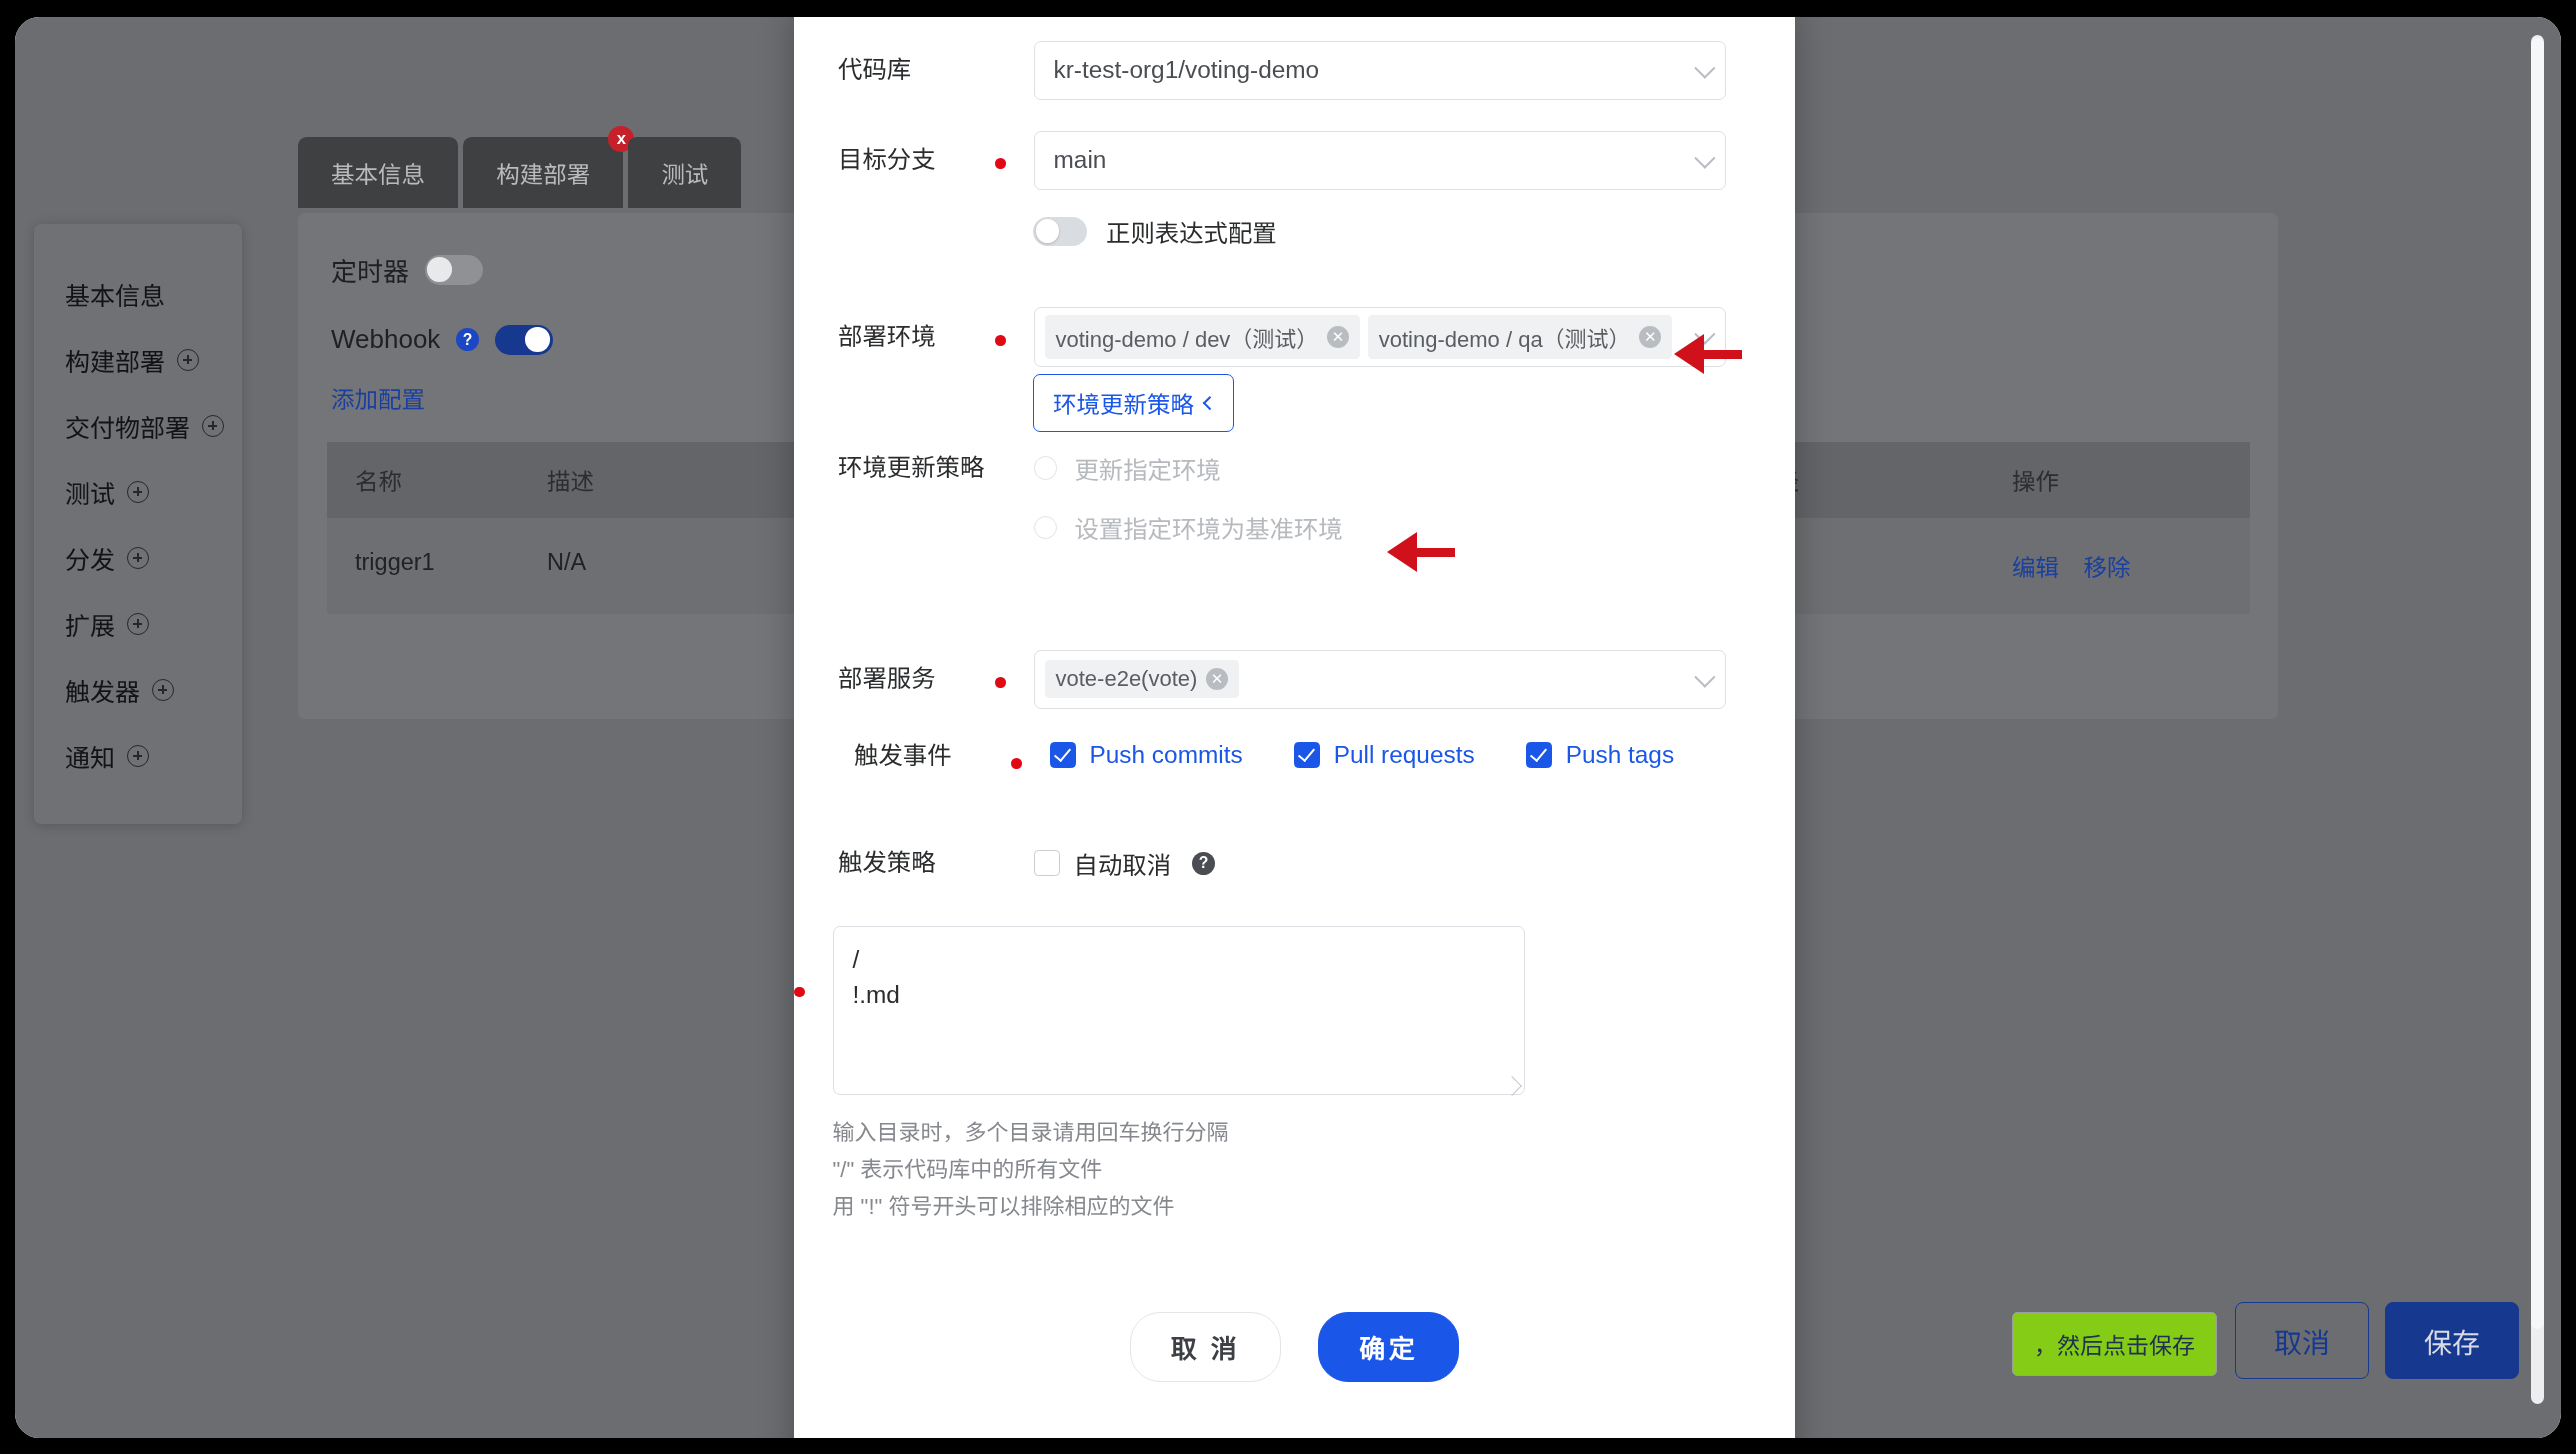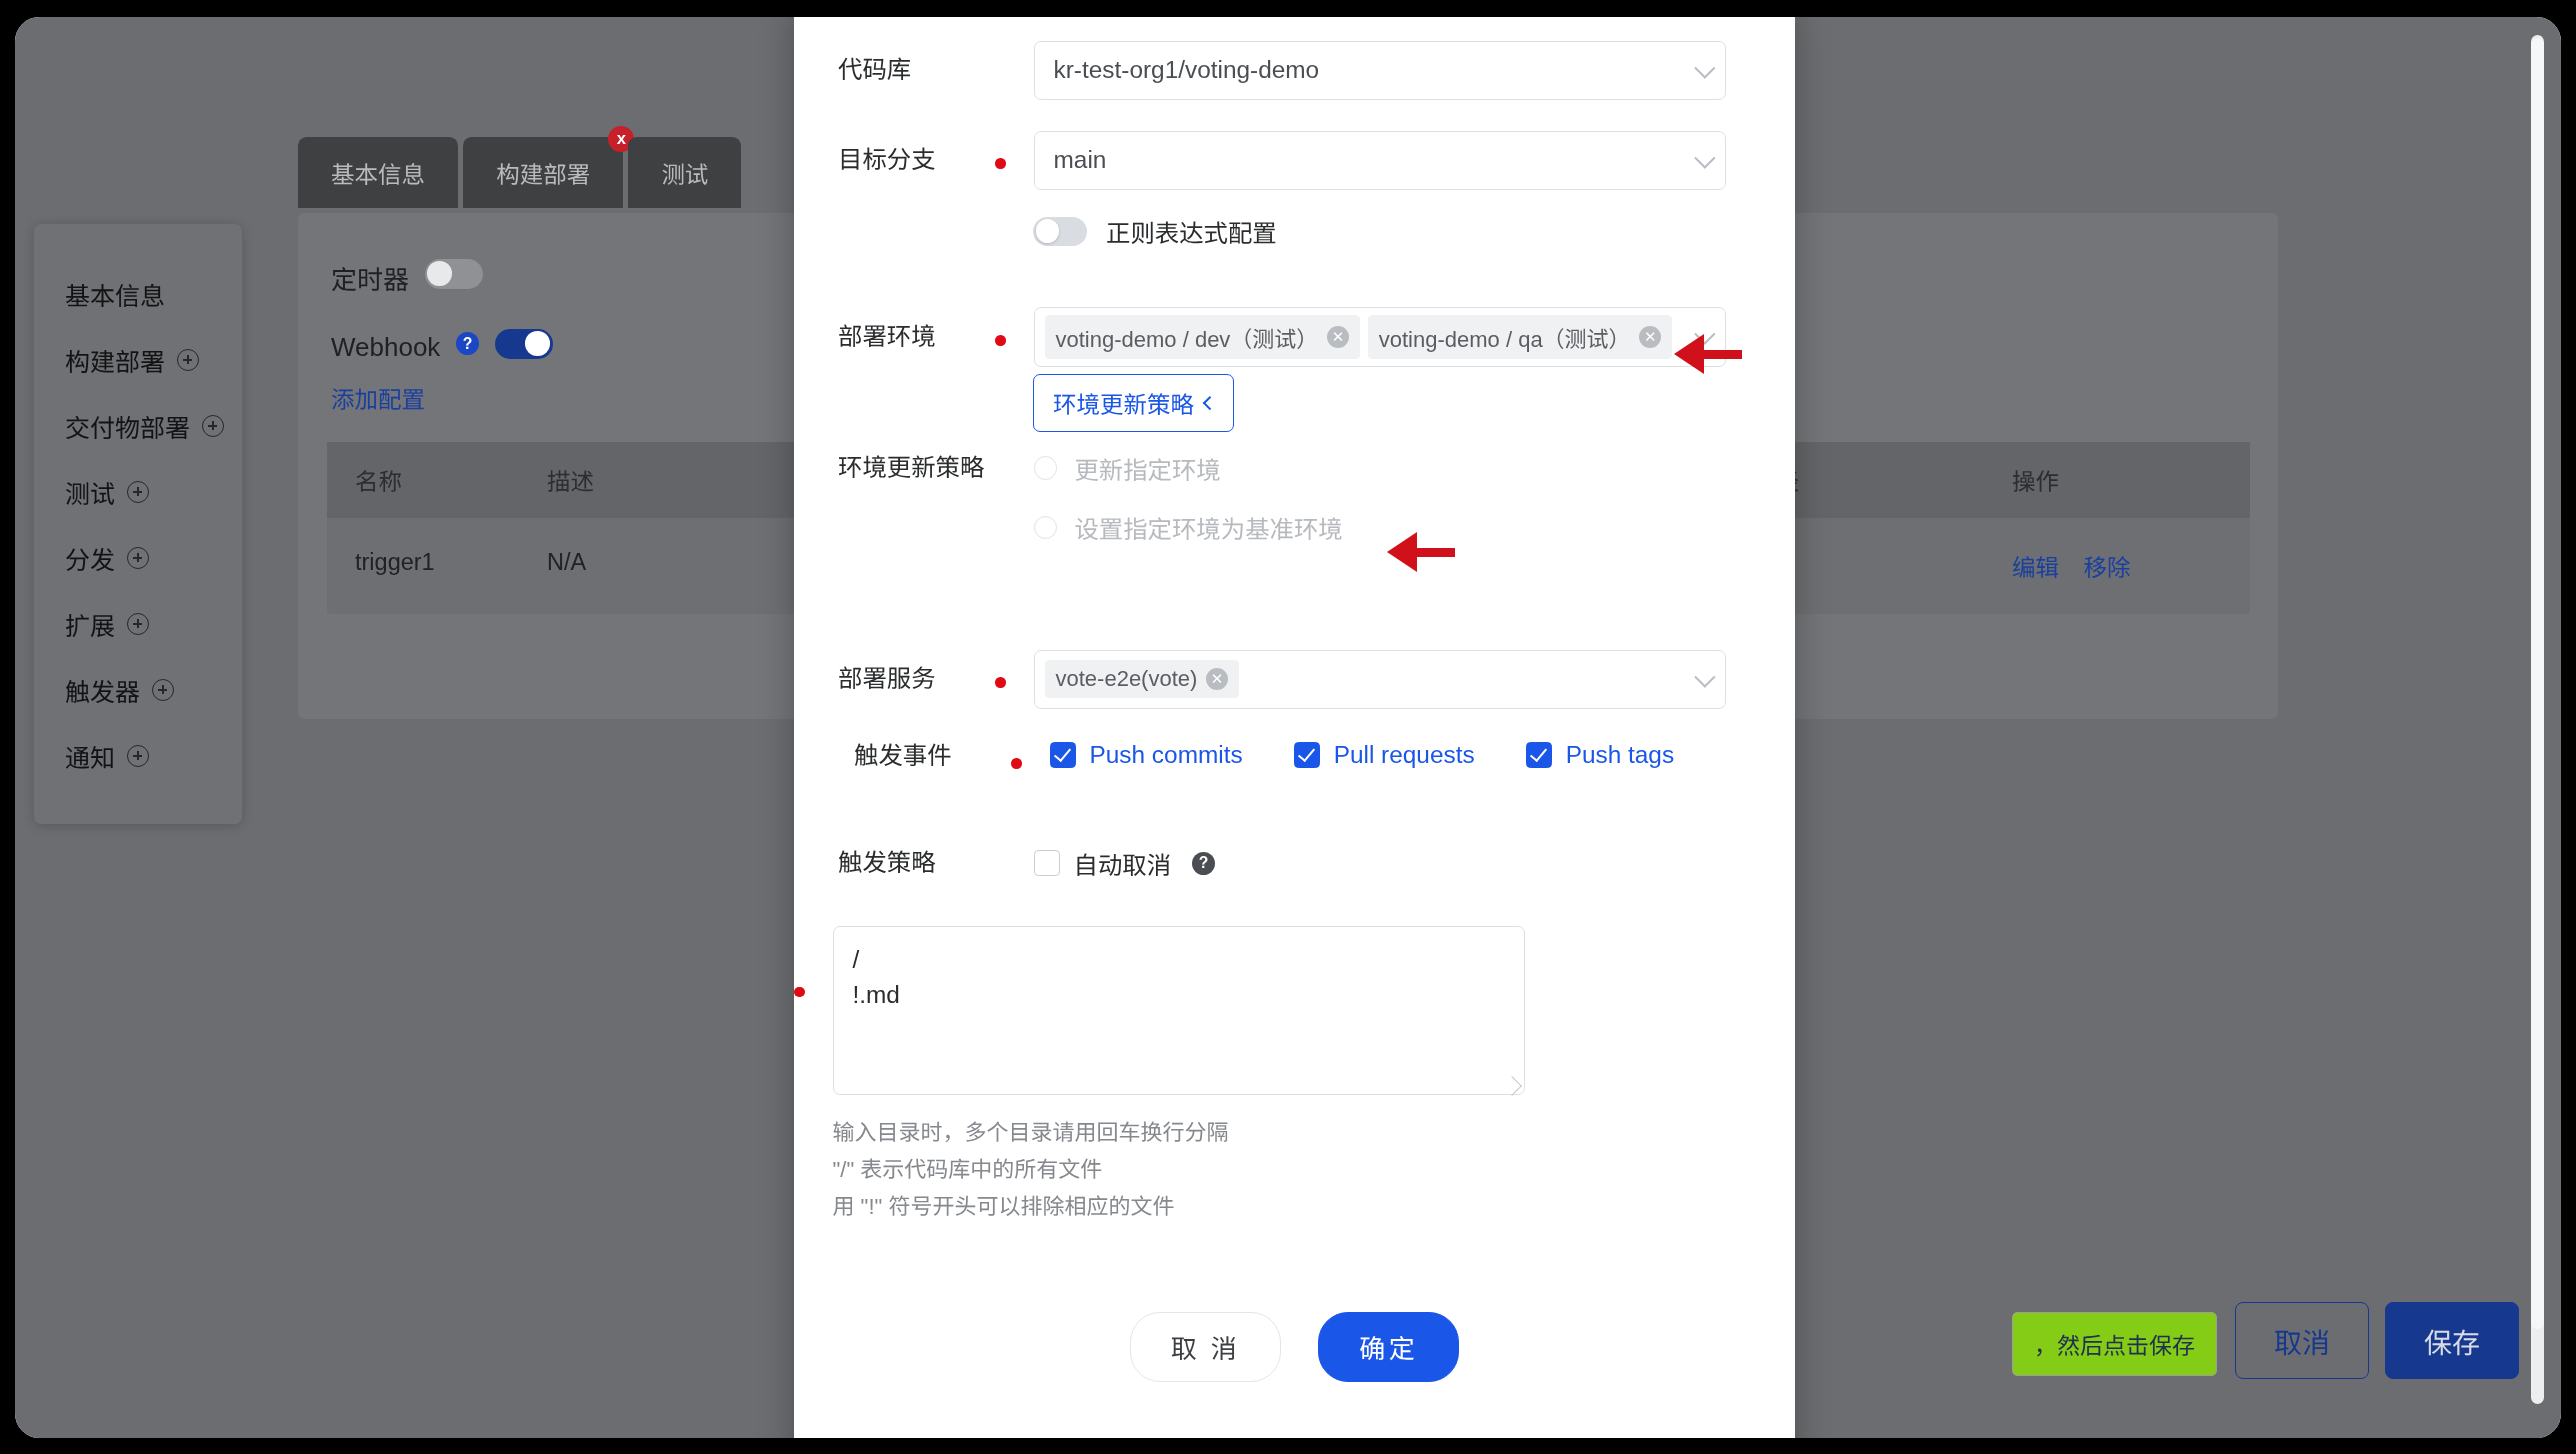--- a/index.html
+++ b/index.html
@@ -58,21 +58,21 @@
   }
 
   
   .panel {
     position: absolute; left: 283px; top: 196px;
     width: 1980px; height: 506px;
     background: #737578;
     border-radius: 7px;
   }
   .row-toggle { position: absolute; display: flex; align-items: center; gap: 15.7px; }
-  .r-label { color: #1f2022; font-size: 26px; margin-top: 8px; }
+  .r-label { color: #1f2022; font-size: 26px; }
   .switch {
     width: 58px; height: 30px; border-radius: 15px;
     background: #8f9194; position: relative; flex: none;
   }
   .switch.on { background: #17388f; }
   .switch .knob {
     position: absolute; top: 2.6px; left: 2.6px;
     width: 24.4px; height: 24.4px; border-radius: 50%;
     background: #e8e9ea;
   }
@@ -273,21 +273,21 @@
     rotate: -45deg;
   }
   .hint { color: #85888d; font-size: 22px; line-height: 1.7; }
 
   .modal-footer {
     position: absolute; left: 0; width: 100%;
     display: flex; justify-content: center; gap: 37px;
   }
   .btn-pill {
     border-radius: 30px; font-size: 26px;
-    padding: 15.7px 40px; letter-spacing: 3.5px;
+    padding: 15.7px 40px; letter-spacing: 3.5px; font-weight: bold;
   }
   .btn-cancel-m { border: 1.7px solid #e3e5e8; color: #3c3f44; background: #fff; }
   .btn-ok-m { background: #1a56e8; color: #fff; border: 1.7px solid #1a56e8; }
 
   
   .arrow { position: absolute; display: flex; align-items: center; }
   .arrow .shaft { width: 38px; height: 9.6px; background: #d0101a; }
   .arrow .head {
     width: 0; height: 0;
     border-top: 20px solid transparent;

